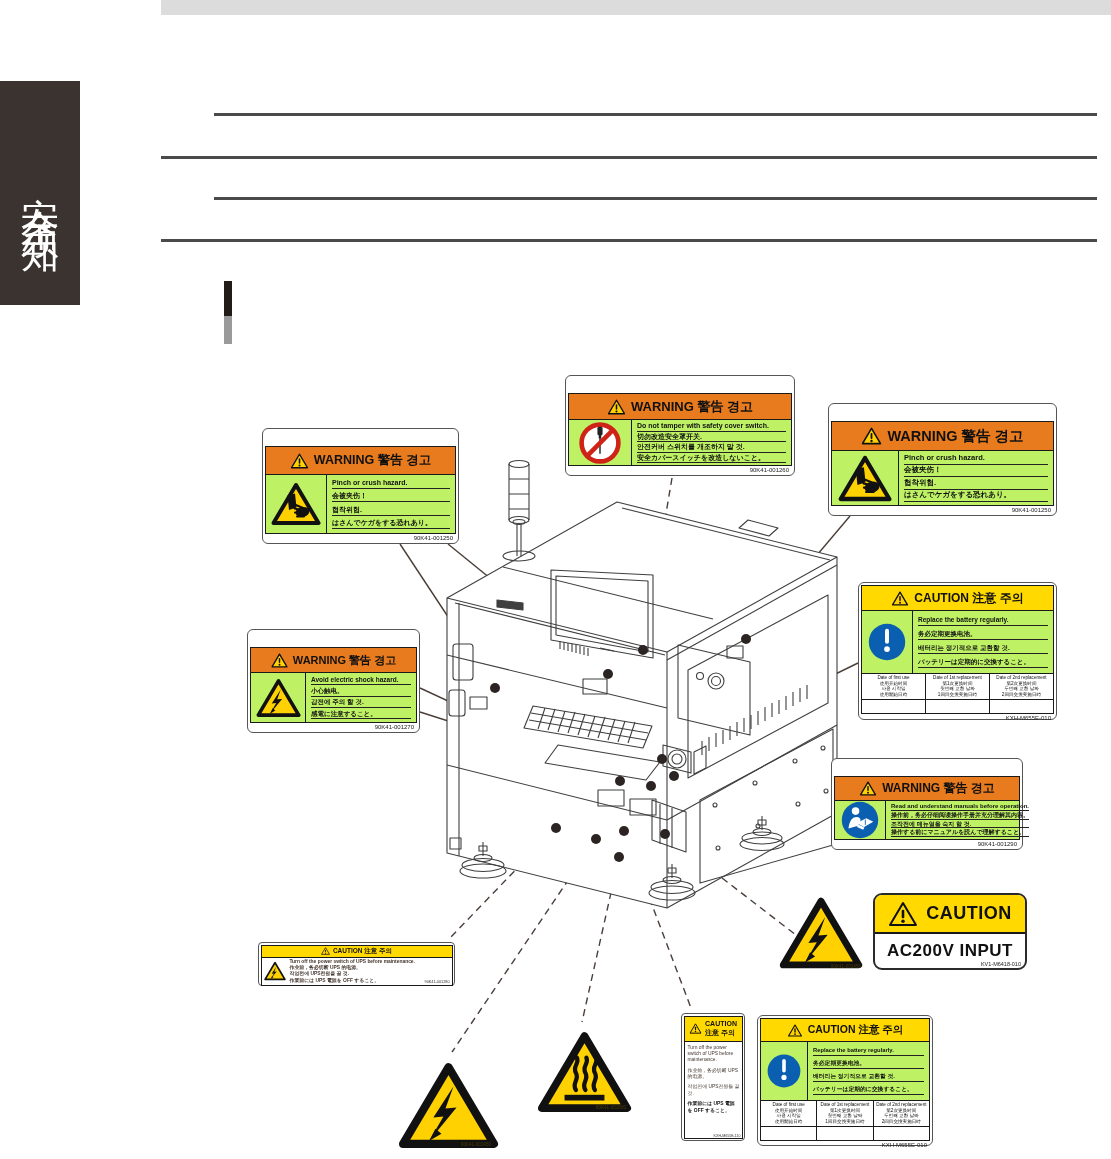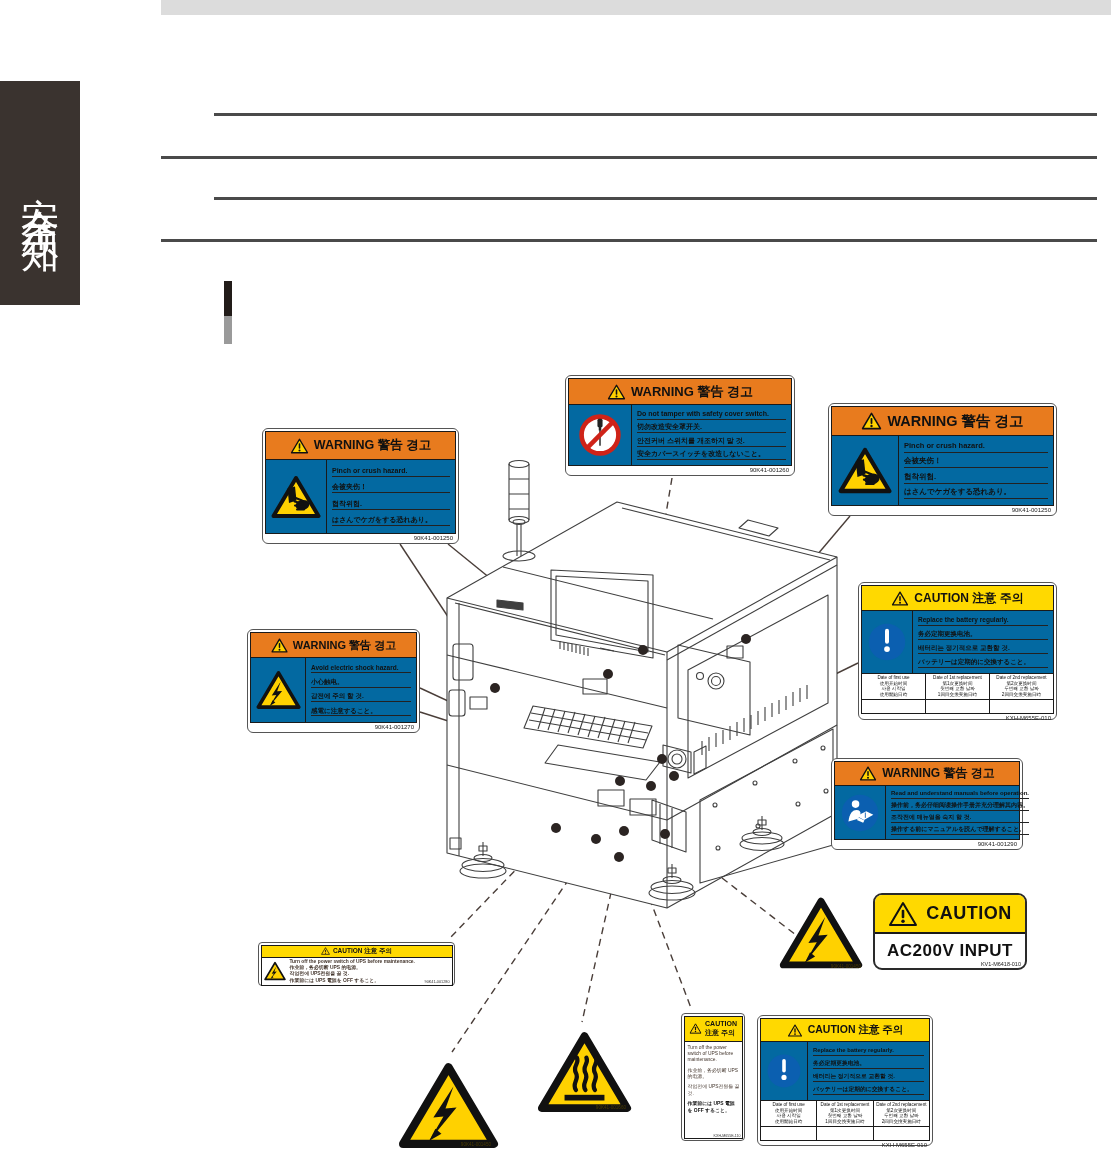--- a/index.html
+++ b/index.html
@@ -12,23 +12,23 @@
   .topbar{left:161px;top:0;width:950px;height:15px;background:#dcdcdc;}
   .side-tab{left:0;top:81px;width:80px;height:224px;background:#3a332f;display:flex;align-items:center;justify-content:center;}
   .side-tab span{writing-mode:vertical-rl;text-orientation:upright;color:#fff;font-size:38px;letter-spacing:13px;line-height:1;}
   .hrule{height:3px;background:#4a4a4a;}
   .sec-marker-black{left:224px;top:281px;width:8px;height:35px;background:#221c19;}
   .sec-marker-gray{left:224px;top:316px;width:8px;height:28px;background:#9a9a9a;}
 
   
   .wlabel{background:#fff;border:1.5px solid #555;border-radius:6px;padding:2px;box-sizing:border-box;display:flex;flex-direction:column;}
   .wl-head{border:1px solid #1a1a1a;display:flex;align-items:center;justify-content:center;gap:5px;font-weight:bold;color:#111;flex:none;}
-  .wl-head.orange{background:#e87b1e;}
+  .wl-head.orange{background:#e87b1e;margin-top:15px;}
   .wl-head.yellow{background:#ffd900;}
-  .wl-body{border:1px solid #1a1a1a;border-top:none;display:flex;flex:1;min-height:0;background:#0369a1;}
+  .wl-body{border:1px solid #1a1a1a;border-top:none;display:flex;flex:1;min-height:0;background:#bef264;}
   .wl-icon{flex:none;display:flex;align-items:center;justify-content:center;border-right:1px solid #1a1a1a;padding:2px;}
   .wl-text{flex:1;display:flex;flex-direction:column;justify-content:space-evenly;padding:1px 5px 2px 5px;}
   .wl-row{border-bottom:1px solid #222;font-weight:bold;color:#111;padding:1px 0 1px 0;line-height:1.15;white-space:nowrap;overflow:hidden;}
   .wl-id{flex:none;text-align:right;font-size:6px;color:#222;padding:1px 3px 0 0;line-height:1;}
 
   
   .bt-table{border:1px solid #1a1a1a;border-top:none;display:flex;flex:none;}
   .bt-col{flex:1;border-right:1px solid #1a1a1a;display:flex;flex-direction:column;}
   .bt-col:last-child{border-right:none;}
   .bt-head{font-size:4.6px;line-height:1.25;text-align:center;color:#111;padding:1px 0;border-bottom:1px solid #1a1a1a;flex:none;}

